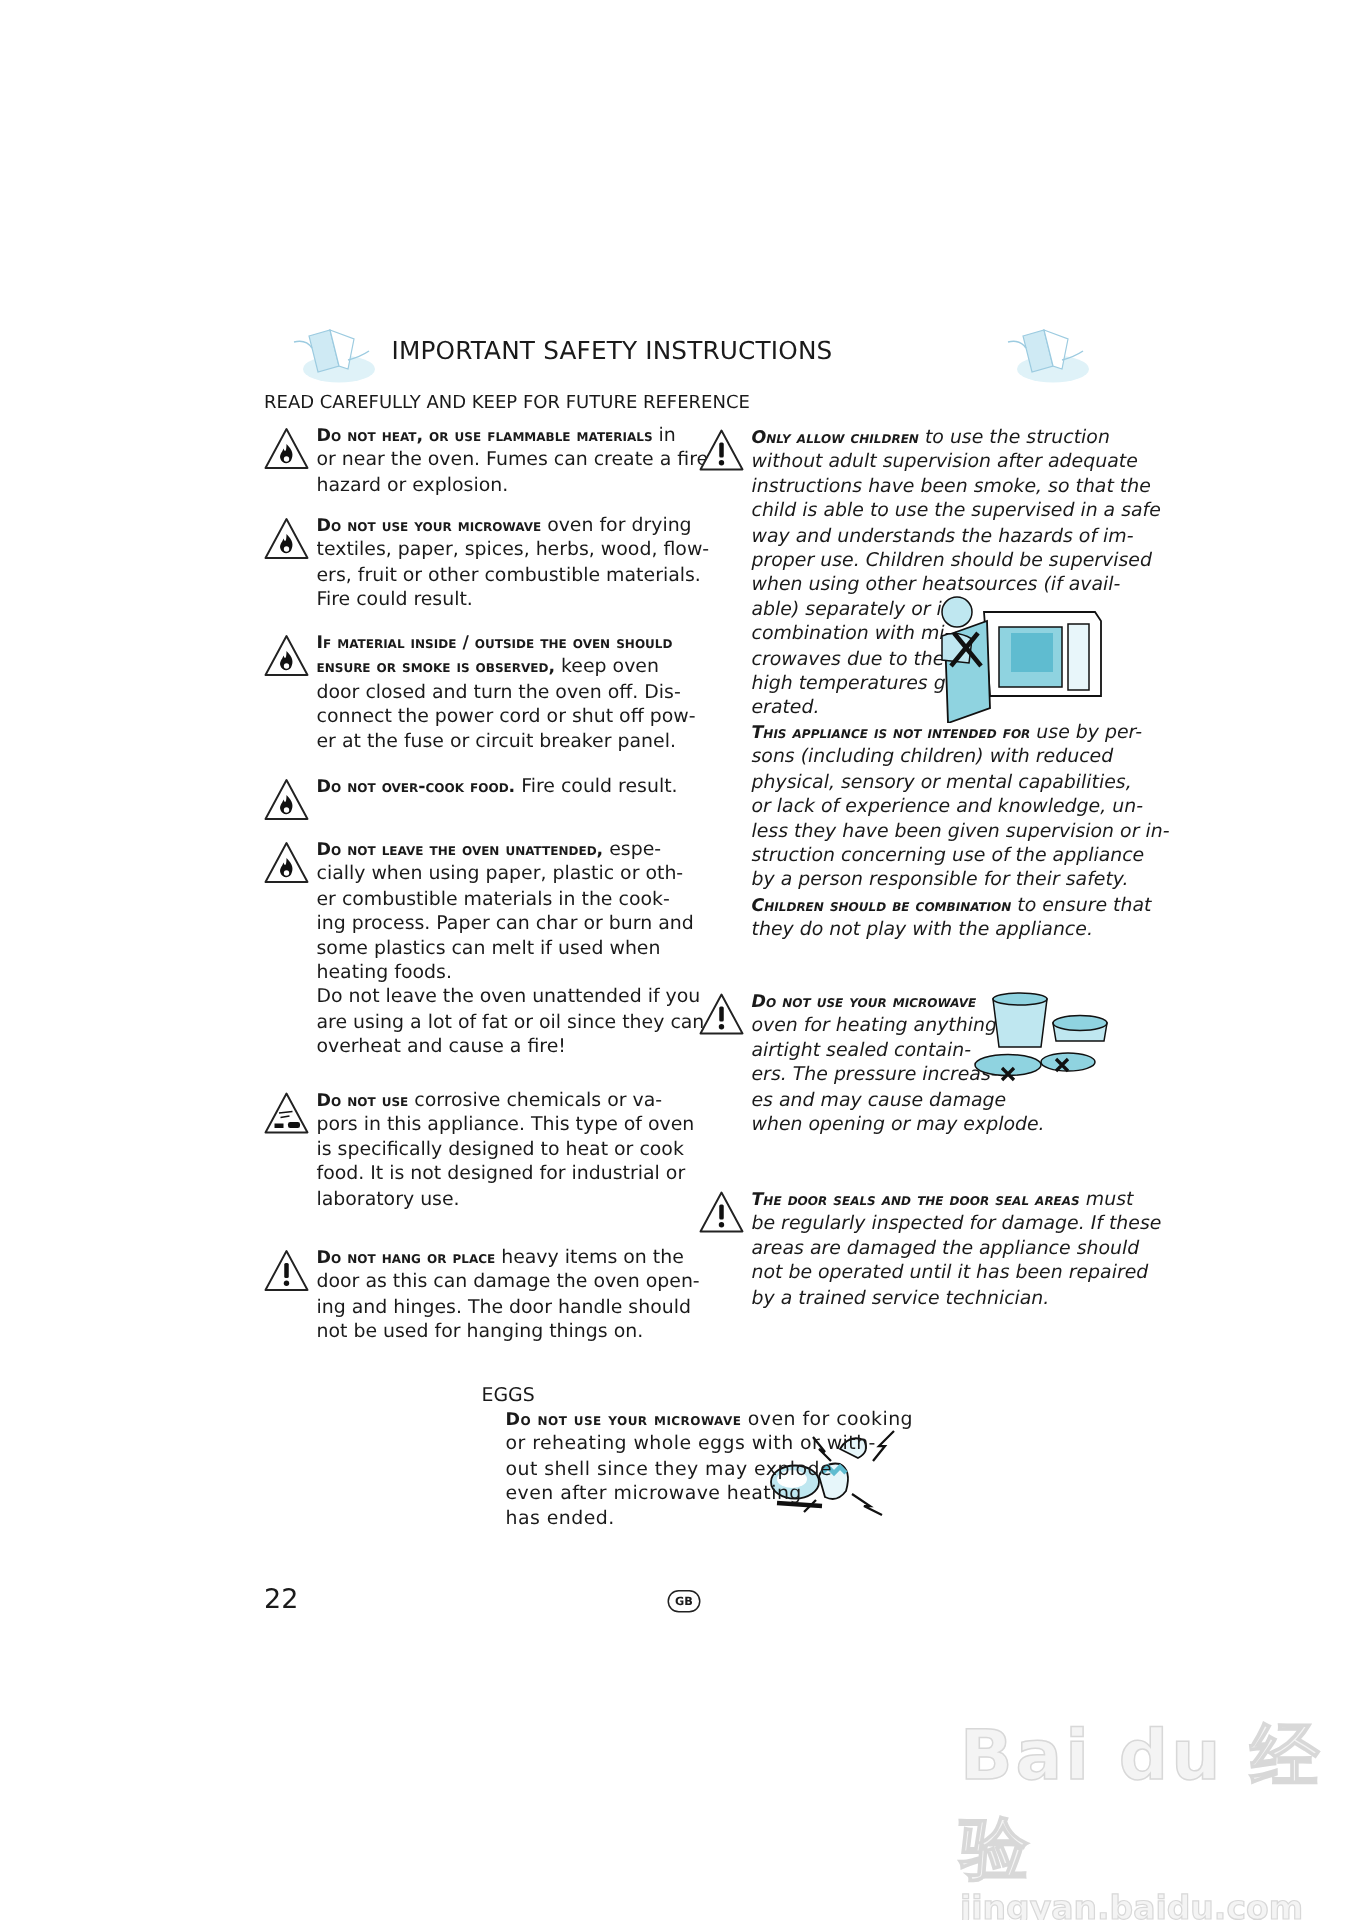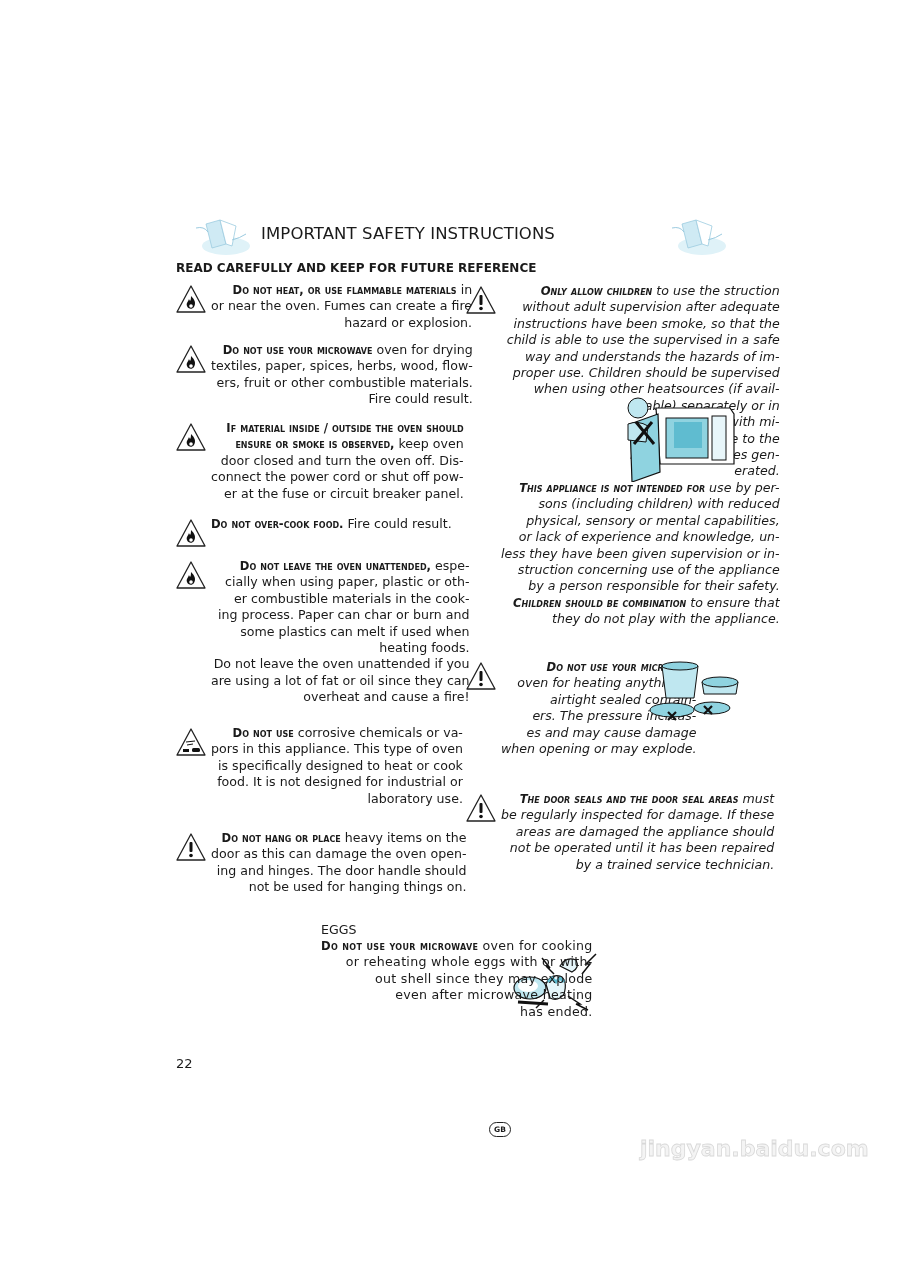--- a/index.html
+++ b/index.html
@@ -1,30 +1,30 @@
 <!DOCTYPE html>
 <html><head>
 <meta charset="utf-8">
 <style>
   html, body { margin: 0; padding: 0; background: #ffffff; }
   body { width: 904px; height: 1280px; position: relative; overflow: hidden;
          font-family: "DejaVu Sans", sans-serif; color: #1a1a1a; }
   .abs { position: absolute; }
   .title { left: 0; width: 816px; top: 224px; text-align: center; font-size: 16.5px; letter-spacing: 0.1px; }
-  .subtitle { left: 176px; top: 261px; font-size: 12px; font-weight: bold; }
+  .subtitle { left: 176px; top: 261px; font-size: 12px; }
   .book { width: 60px; height: 42px; }
   .item { position: absolute; font-size: 12.6px; line-height: 16.4px; }
-  .item .txt { position: absolute; left: 36px; top: 0; text-align: right; }
+  .item .txt { position: absolute; left: 36px; top: 0; }
   .item .ico { position: absolute; left: 0; top: 2px; width: 32px; height: 30px; }
   .lead { font-weight: bold; font-variant: small-caps; font-size: 11.6px; }
   .it { font-style: italic; }
   .line { display: block; white-space: nowrap; }
-  .pageno { left: 176px; top: 1056px; font-size: 13px; text-align: right; }
-  .gb { left: 445px; top: 1122px; width: 20px; height: 13px; border: 1.5px solid #222; border-radius: 8px;
-        font-size: 7.5px; font-weight: bold; text-align: center; line-height: 13px; margin-left: 44px; }
+  .pageno { left: 176px; top: 1056px; font-size: 18px; text-align: right; }
+  .gb { left: 445px; top: 1060px; width: 20px; height: 13px; border: 1.5px solid #222; border-radius: 8px;
+        font-size: 7.5px; font-weight: bold; text-align: center; line-height: 13px; }
   .eggs-head { left: 321px; top: 922px; font-size: 12.6px; }
   .wm { left: 640px; top: 1140px; color: #e8e8e8; }
   .wm .big { font-size: 46px; font-weight: bold; letter-spacing: 2px; -webkit-text-stroke: 1px #d8d8d8; color: #f4f4f4; }
   .wm .small { font-size: 22px; font-weight: bold; -webkit-text-stroke: 0.8px #d8d8d8; color: #f4f4f4; margin-top: -4px; }
 </style>
 </head>
 <body>
 
 <div class="abs title">IMPORTANT SAFETY INSTRUCTIONS</div>
 <svg class="abs book" style="left:192px;top:214px" viewBox="0 0 60 42">
@@ -233,27 +233,28 @@
   <path d="M52 16 Q58 6 68 10 Q72 18 64 22 Z" fill="#e6f6fa" stroke="#111" stroke-width="1.2"></path>
   <path d="M10 52 L40 54" stroke="#111" stroke-width="3"></path>
   <path d="M34 8 L42 18 L38 16 L46 24" stroke="#111" stroke-width="1.5" fill="none"></path>
   <path d="M88 4 L78 14 L82 14 L74 24" stroke="#111" stroke-width="1.5" fill="none"></path>
   <path d="M60 46 L72 54 L68 54 L80 60" stroke="#111" stroke-width="1.5" fill="none"></path>
   <path d="M28 58 L36 50" stroke="#111" stroke-width="1.5" fill="none"></path>
 </svg>
 
 <div class="abs eggs-head">EGGS</div>
 <div id="eggs-body" class="item" style="left:321px;top:938px;letter-spacing:0.3px">
-    <div class="txt" style="left: 0px;">
+    <div class="txt" style="left: 16px;">
       <span class="line"><span class="lead">Do not use your microwave</span><span> oven for cooking</span></span>
       <span class="line">or reheating whole eggs with or with-</span>
       <span class="line">out shell since they may explode</span>
       <span class="line">even after microwave heating</span>
       <span class="line">has ended.</span>
     </div>
   </div>
 
 <div class="abs pageno">22</div>
 <div class="abs gb">GB</div>
 
 <div class="abs wm">
+  <div class="big">Bai du 经验</div>
   <div class="small">jingyan.baidu.com</div>
 </div>
 
 </body></html>

